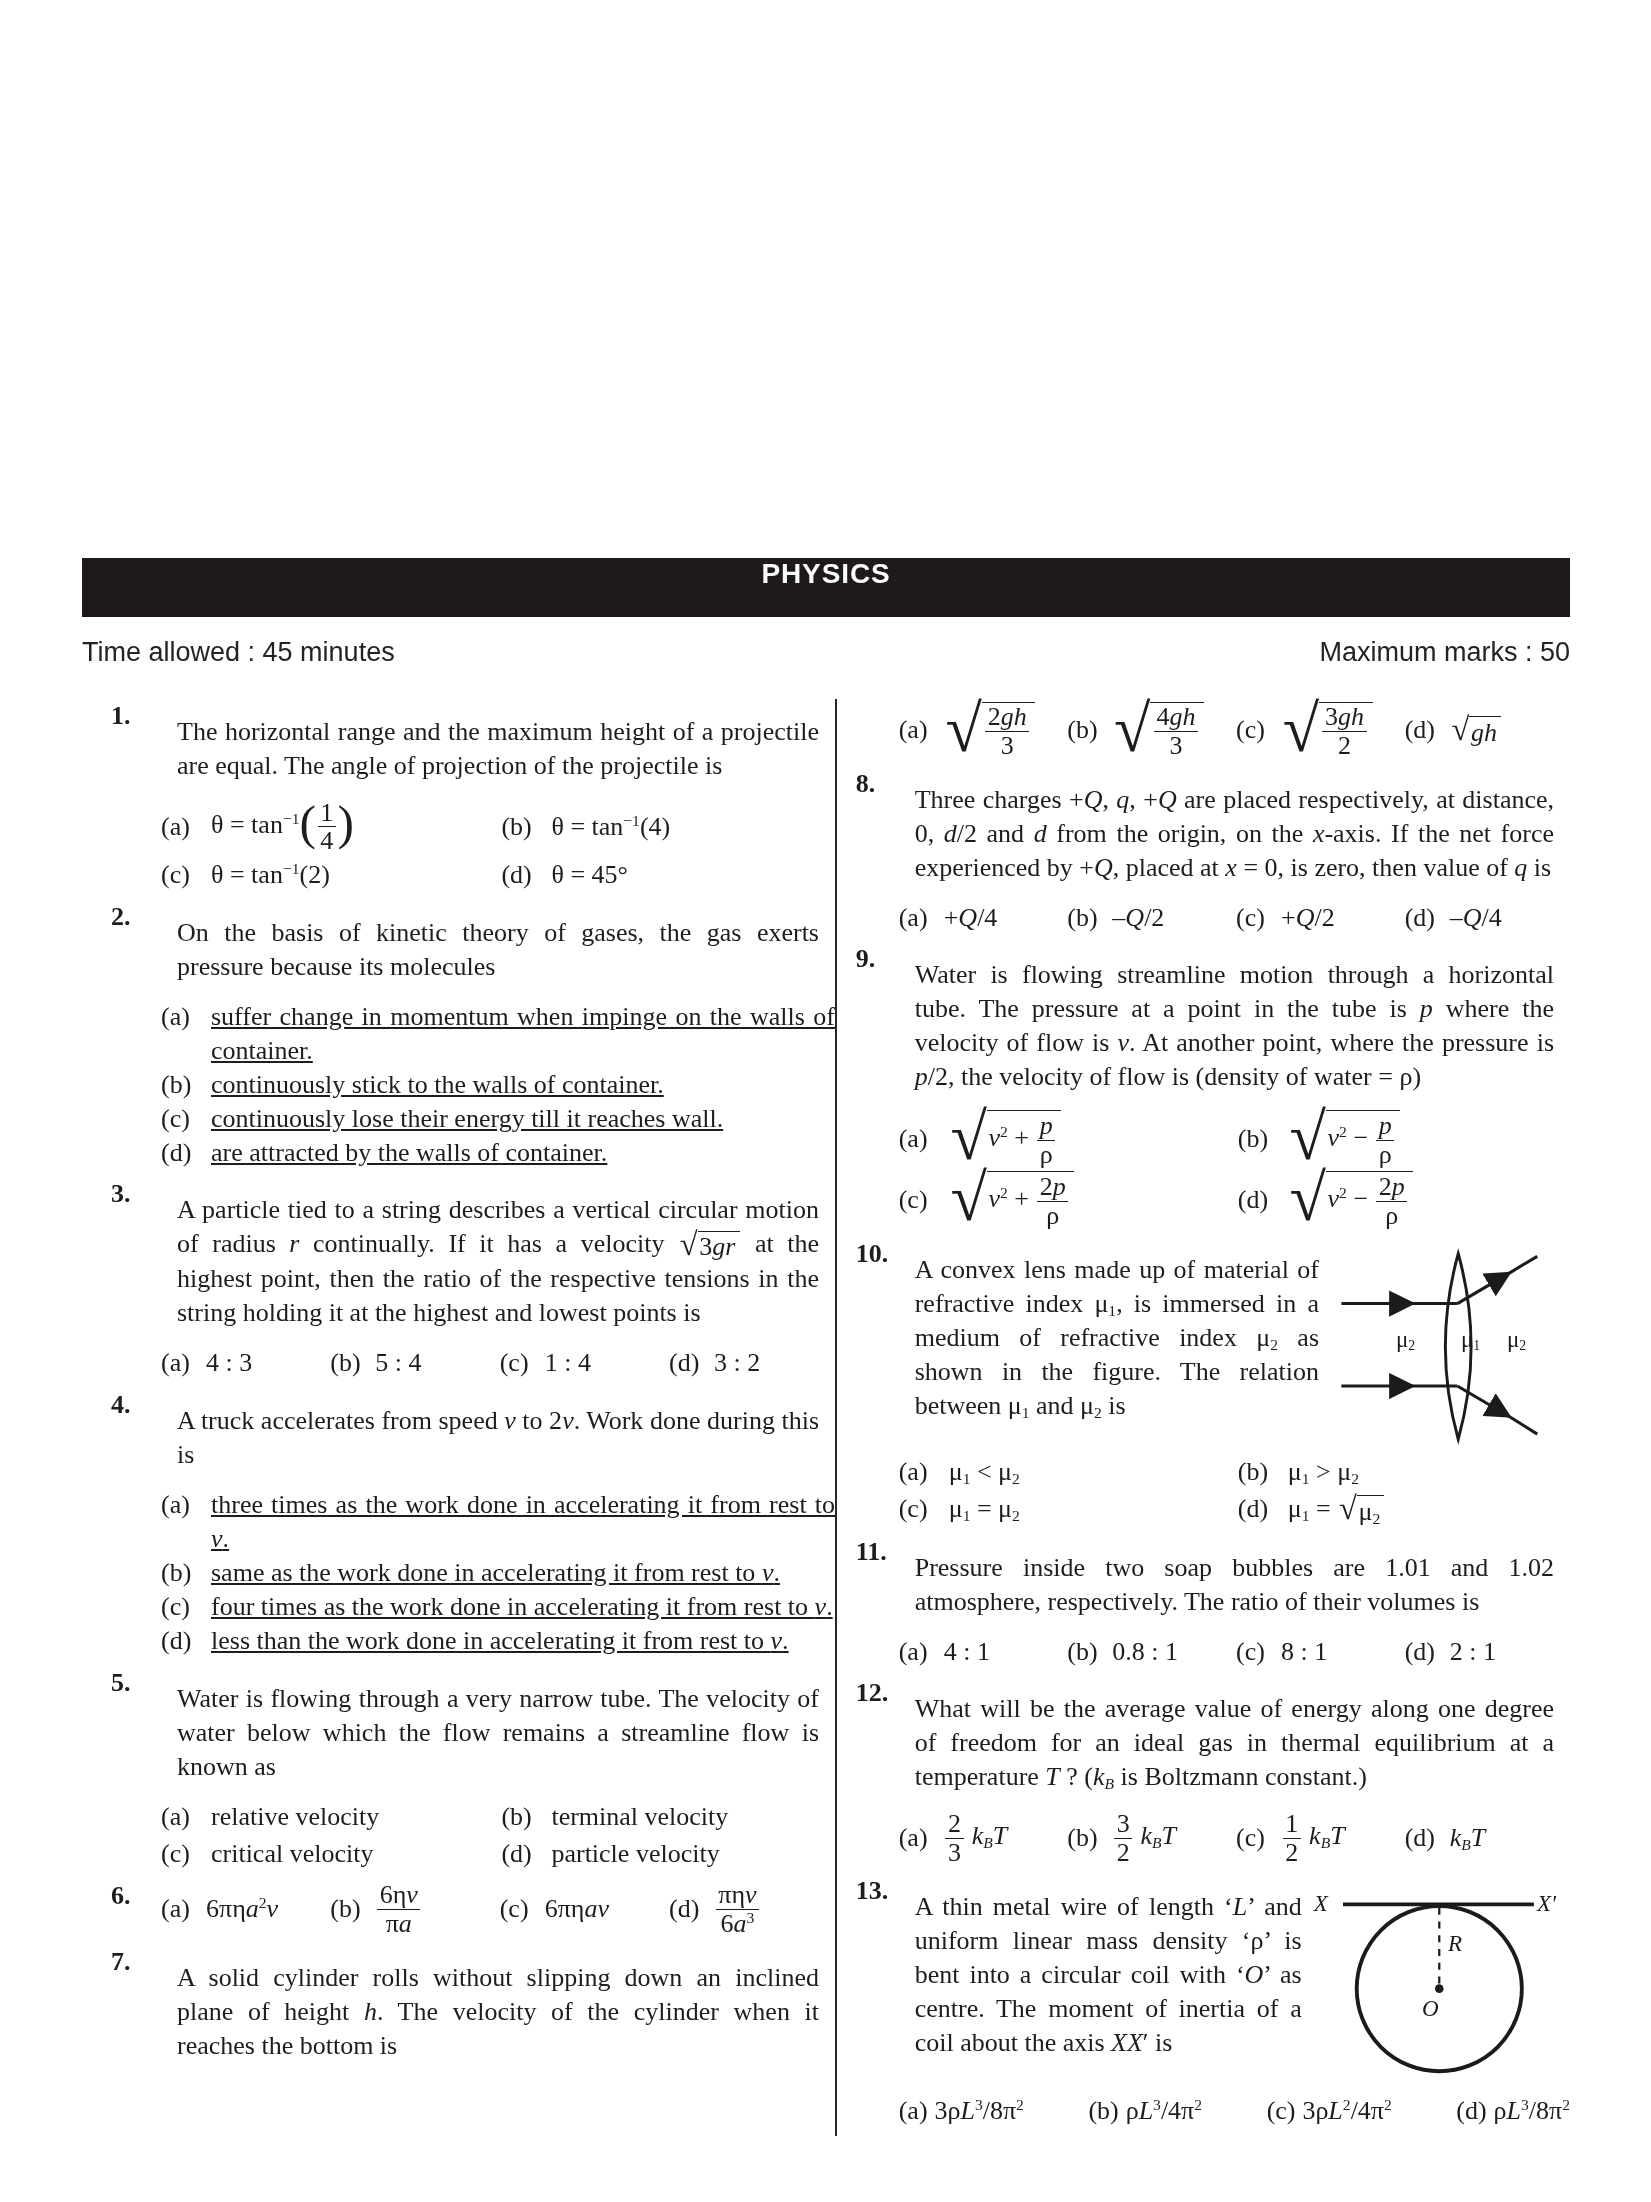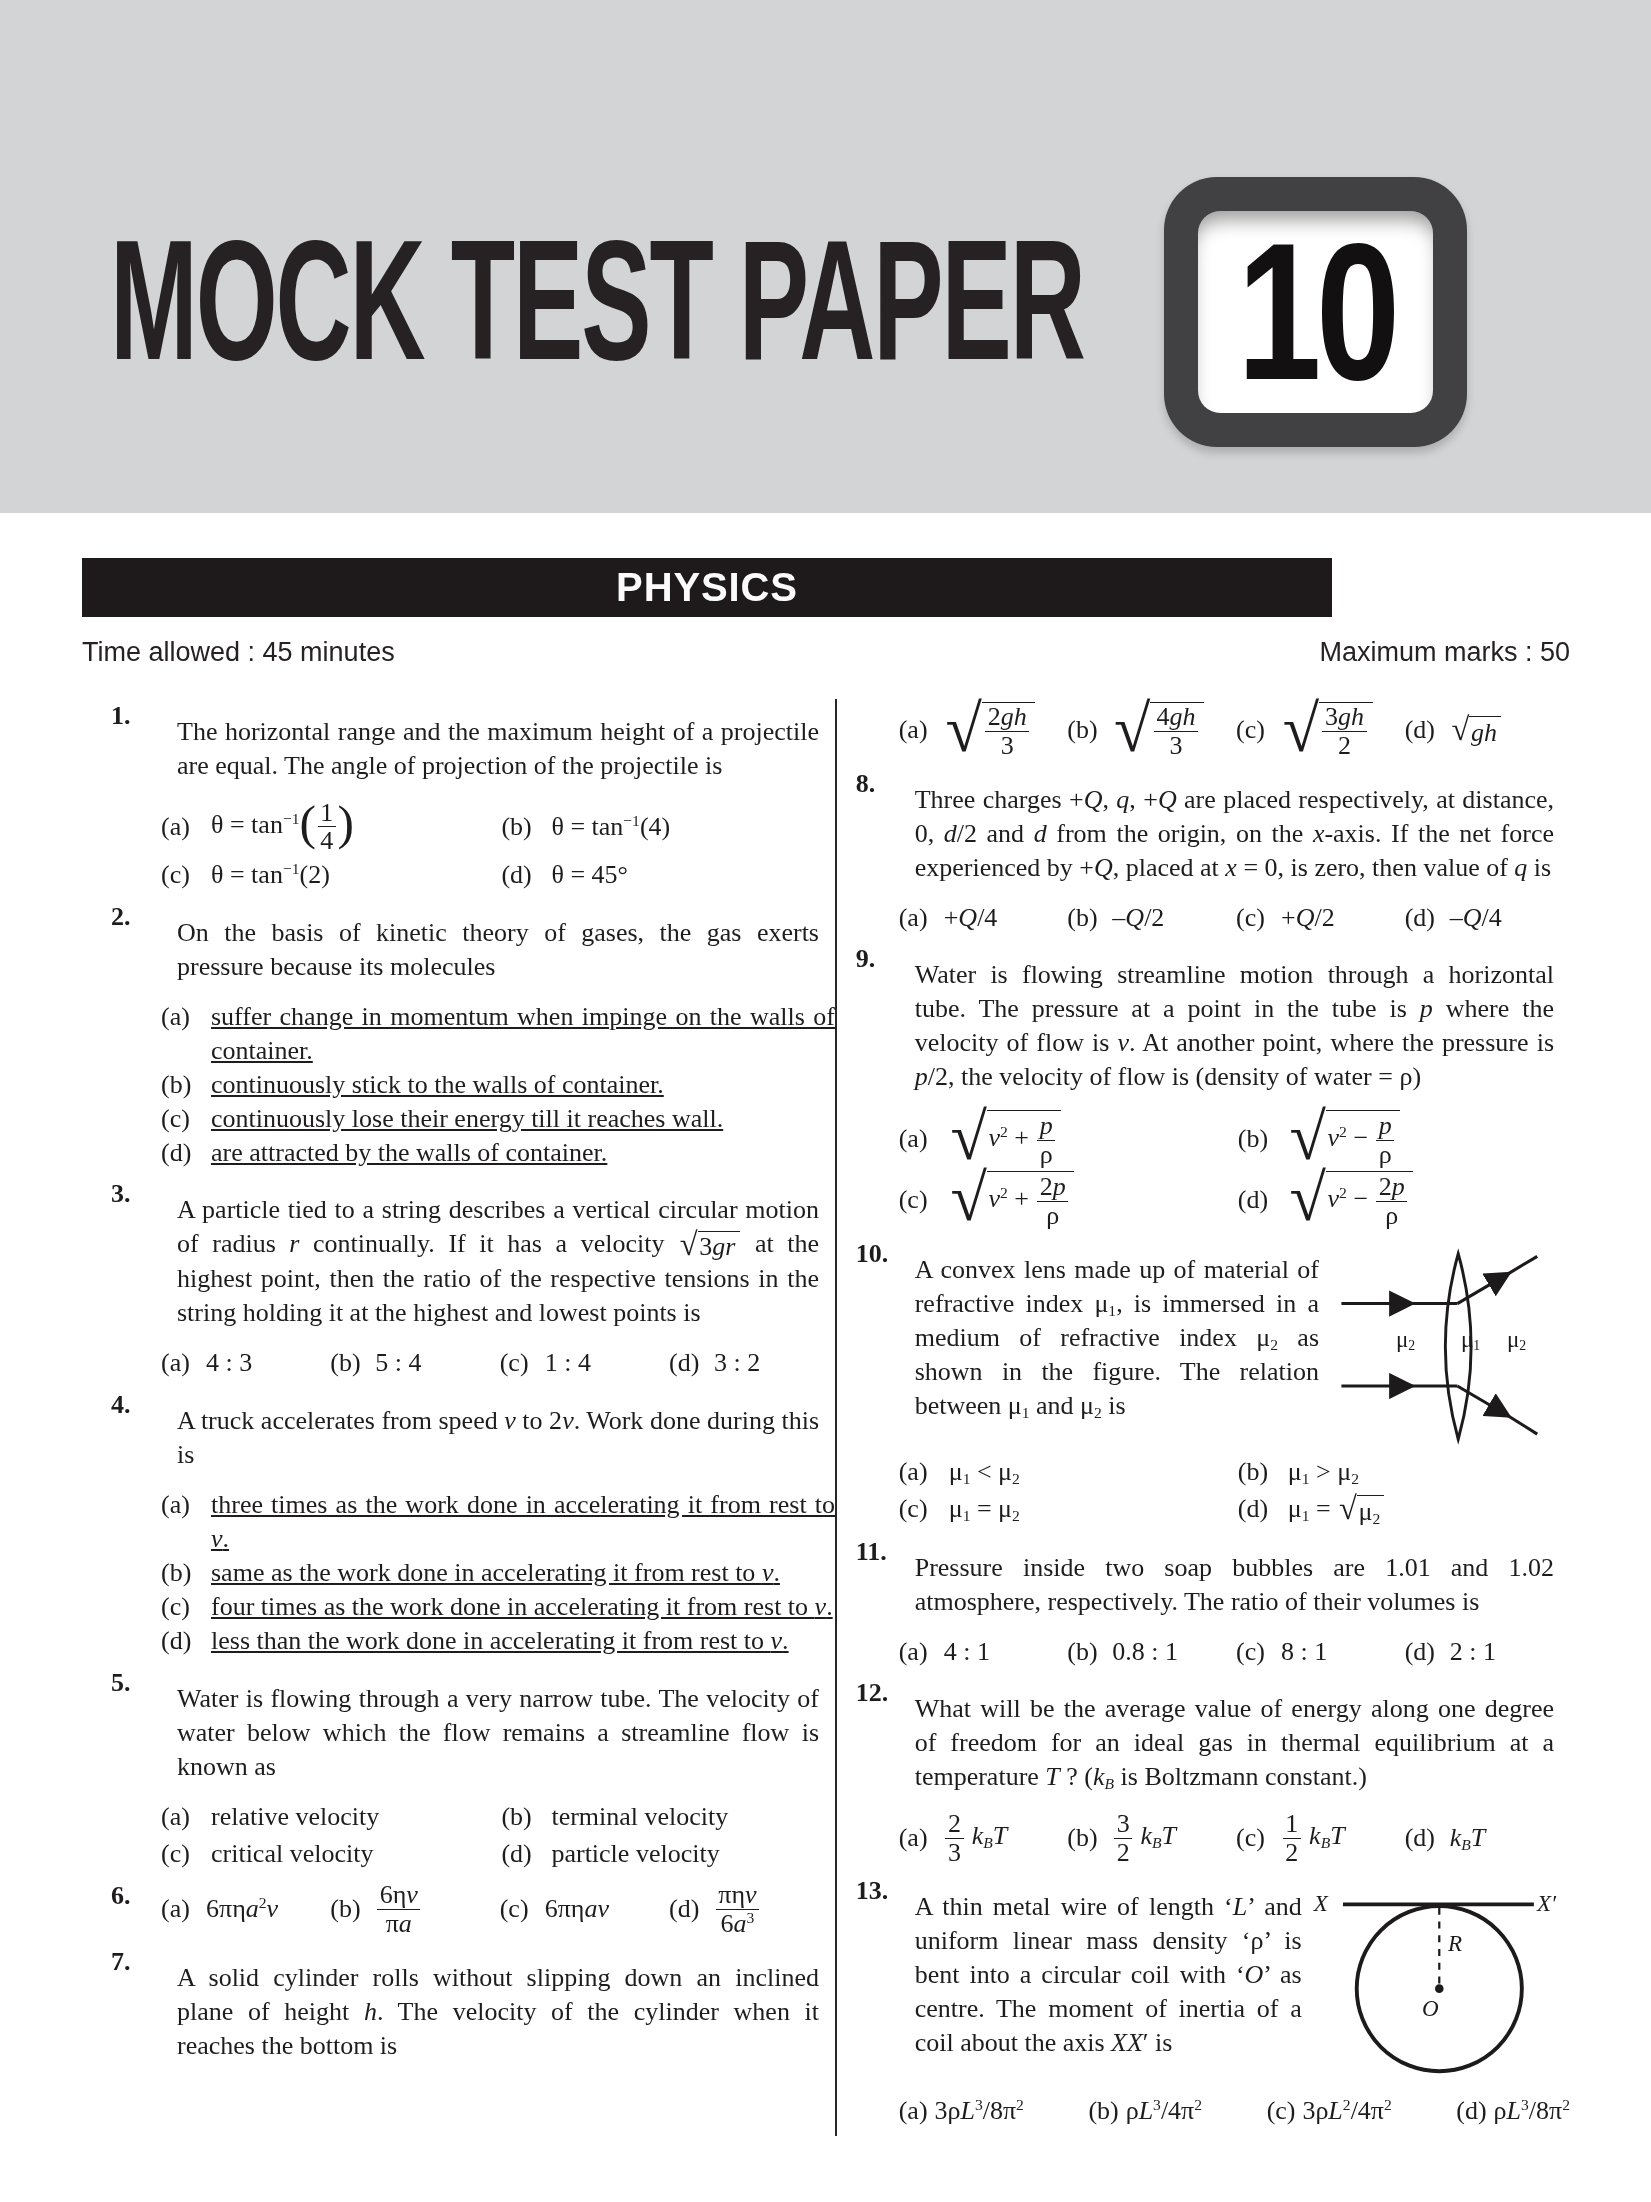--- a/index.html
+++ b/index.html
@@ -10,23 +10,23 @@
   .mock-title{position:absolute;left:110px;top:215px;margin:0;
       font-family:"Liberation Sans",sans-serif;font-weight:bold;font-size:170px;line-height:1;
       color:#262223;letter-spacing:-3.4px;transform:scaleX(0.62);transform-origin:left top;white-space:nowrap;}
   .badge{position:absolute;left:1164px;top:177px;width:303px;height:270px;background:#414042;border-radius:53px;
          box-shadow:0 5.2px 8.6px rgba(0,0,0,0.18);}
   .badge-inner{position:absolute;left:34px;top:34px;right:34px;bottom:34px;background:#fff;border-radius:22.4px;
          box-shadow:inset 0 15.5px 19px -6.9px rgba(0,0,0,0.4);display:flex;align-items:center;justify-content:center;}
   .badge-num{font-family:"Liberation Sans",sans-serif;font-weight:bold;font-size:194px;line-height:1;
          color:#131011;letter-spacing:-6.9px;transform:scaleX(0.78);}
   
-  .section-bar{position:absolute;left:82px;top:558px;width:1250px;height:59px;background:#1e191b;
-         display:flex;align-items:center;justify-content:center;
-         font-family:"Liberation Sans",sans-serif;font-weight:bold;font-size:40px;letter-spacing:0.9px;color:#fbfbfb;}
+  .section-bar{position:absolute;left:82px;top:558px;width:1488px;height:59px;background:#1e191b;
+         display:flex;align-items:flex-start;justify-content:center;
+         font-family:"Liberation Sans",sans-serif;font-weight:bold;font-size:28px;letter-spacing:0.9px;color:#fbfbfb;}
   .meta{position:absolute;left:82px;top:637px;width:1488px;display:flex;justify-content:space-between;
          font-family:"Liberation Sans",sans-serif;font-size:27px;color:#262223;}
   .meta b{font-weight:normal;}
   
   .body{position:absolute;left:82px;top:699px;width:1488px;display:flex;align-items:stretch;}
   #col-left{width:753px;padding-left:29px;box-sizing:border-box;}
   .divider{width:1.7px;background:#2a2526;margin-right:19px;}
   #col-right{flex:1;min-width:0;}
   
   .q{display:flex;margin-bottom:7.7px;font-size:26px;line-height:34px;}
@@ -62,28 +62,20 @@
   .fig-lens{width:239px;height:213px;margin:3.4px 0 1.7px 12px;}
   .fig-coil{width:258px;height:217px;margin:1.7px 0 1.7px 10.3px;}
   .flbl{position:absolute;line-height:1;font-size:23px;color:#1d1a1b;white-space:nowrap;}
   .it{font-style:italic;}
 </style>
 </head>
 <body>
 
 <div class="page">
 
-  <header class="masthead">
-    <h1 class="mock-title">MOCK TEST PAPER</h1>
-    <div class="badge">
-      <div class="badge-inner">
-        <span class="badge-num">10</span>
-      </div>
-    </div>
-  </header>
 
   <div class="section-bar">
     <span>PHYSICS</span>
   </div>
 
   <div class="meta">
     <div class="meta-left"><b>Time allowed :</b>&nbsp;<span>45 minutes</span></div>
     <div class="meta-right"><b>Maximum marks :</b>&nbsp;<span>50</span></div>
   </div>
 

